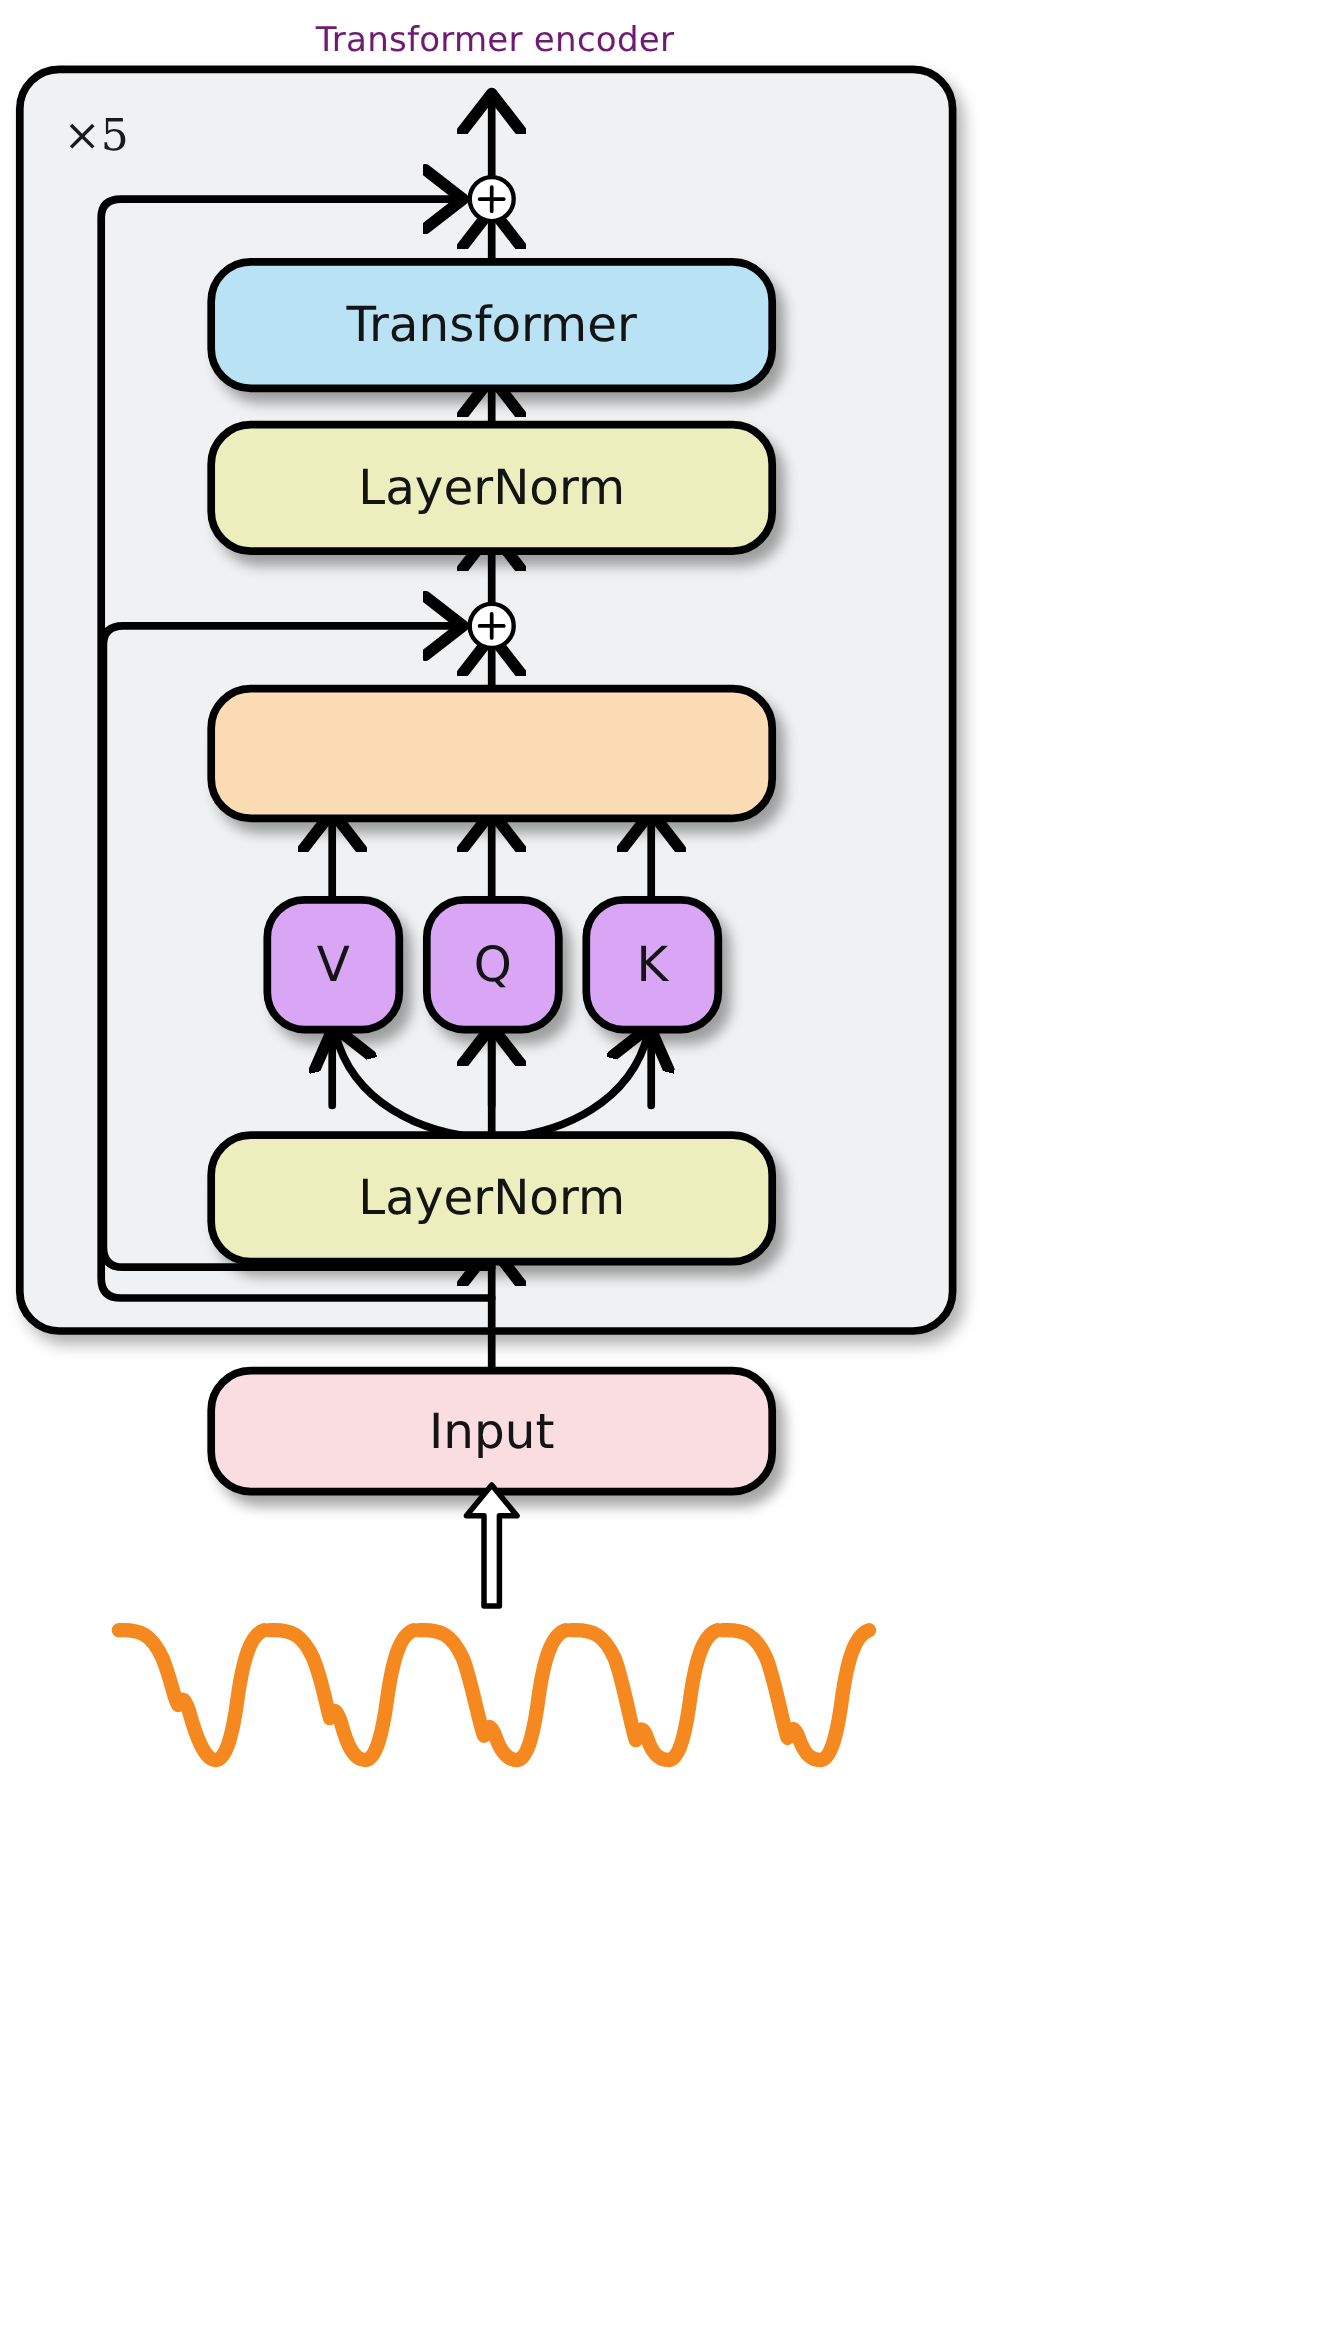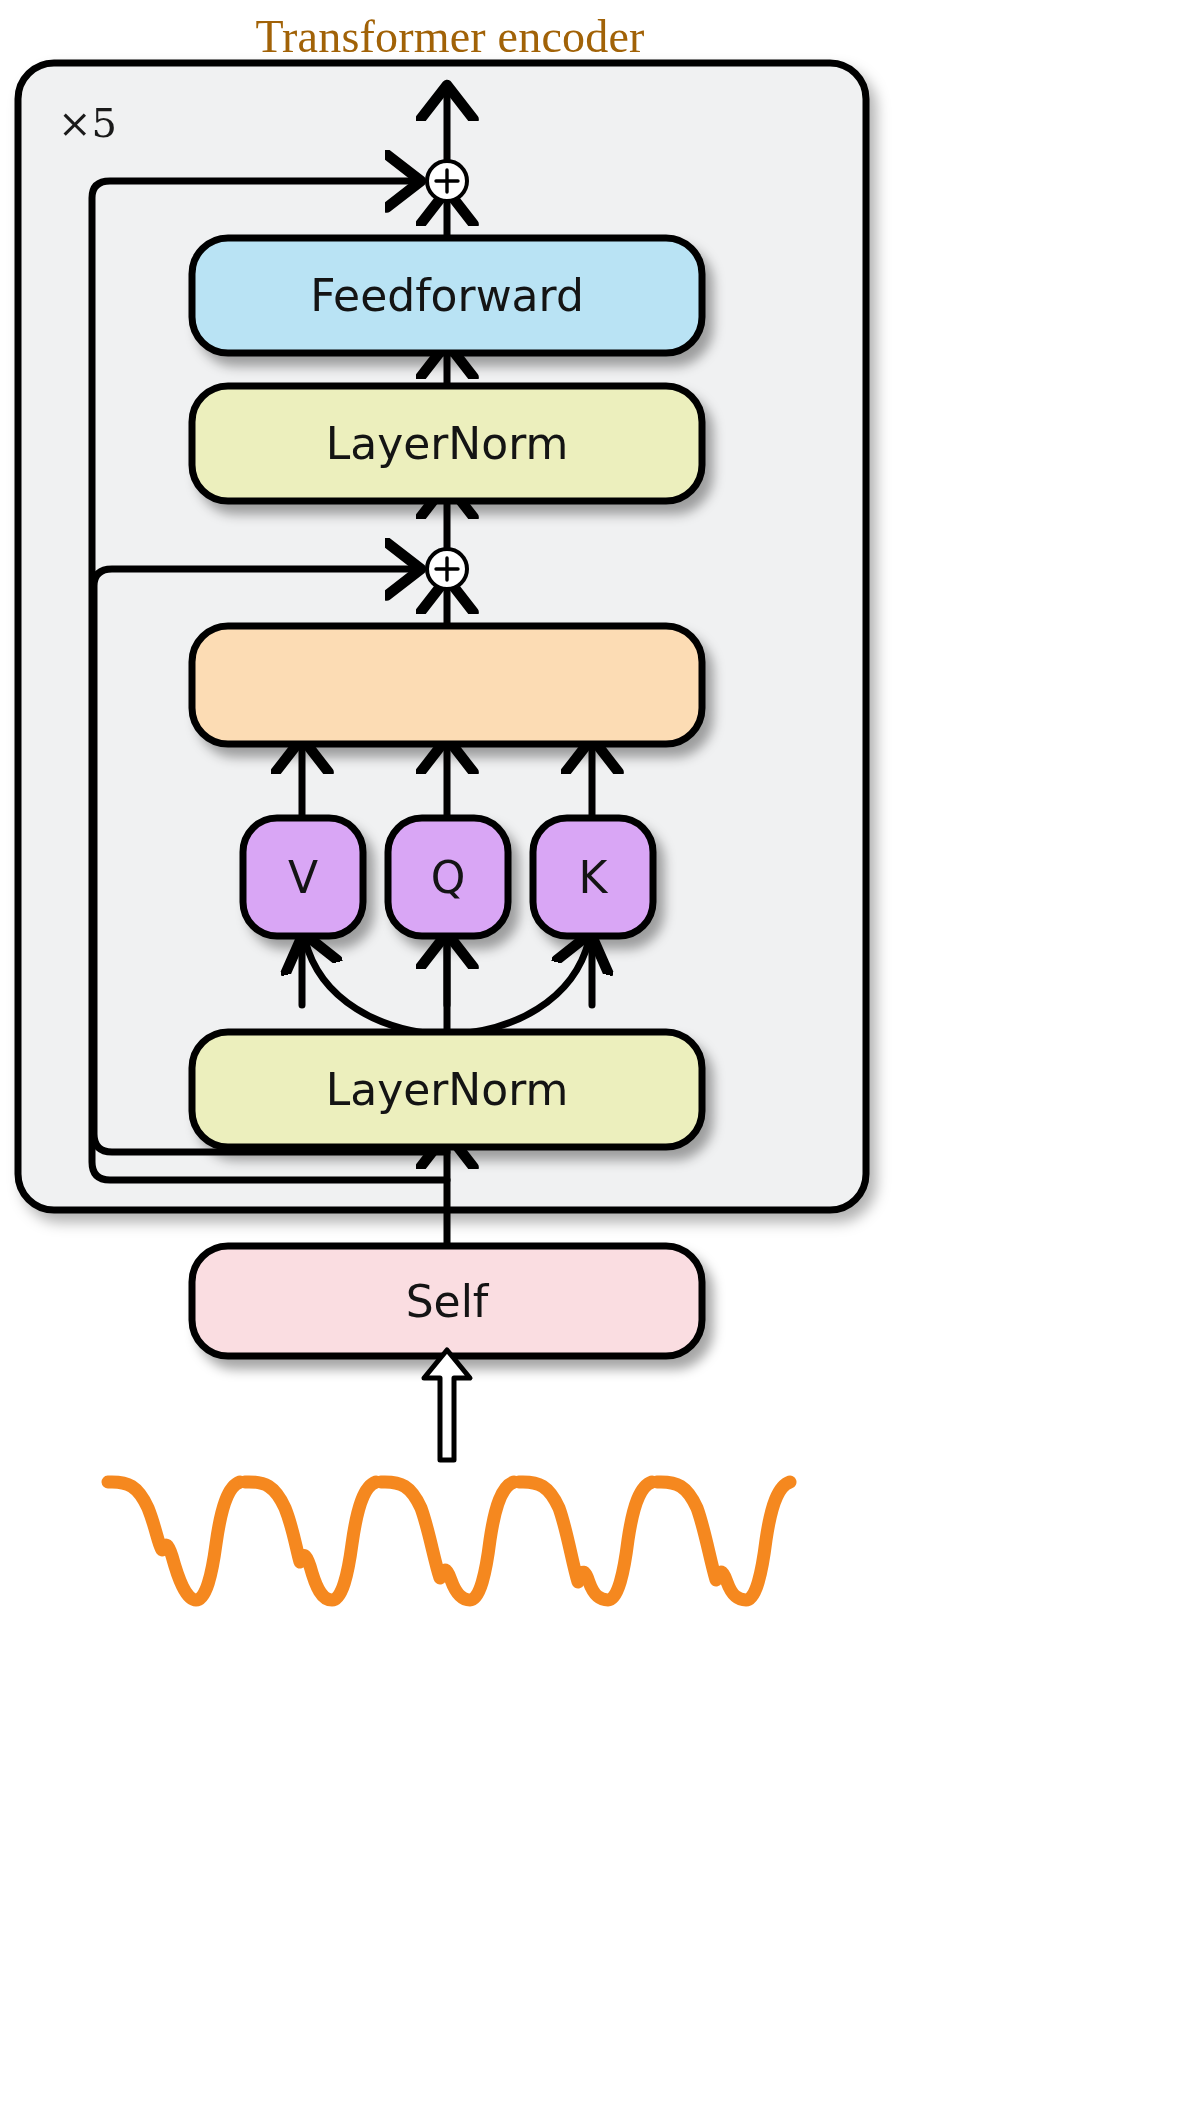--- a/index.html
+++ b/index.html
@@ -4,21 +4,21 @@
 <style>
   html,body{margin:0;padding:0;background:#ffffff;}
   body{width:1200px;height:2115px;position:relative;overflow:hidden;
        font-family:"DejaVu Sans","Liberation Sans",sans-serif;}
 
   #stage{position:absolute;left:0;top:0;width:1200px;height:2115px;}
   #stage svg{position:absolute;left:0;top:0;width:1200px;height:2115px;}
 
   .lbl{position:absolute;display:flex;align-items:center;justify-content:center;
        color:#111;white-space:nowrap;pointer-events:none;}
-  .title{font-size:46px;color:#a16207;letter-spacing:.2px;font-family:Liberation Serif, serif;}
+  .title{font-size:31px;color:#701a75;letter-spacing:.2px;}
   .repeat{font-size:40px;color:#1a1a1a;font-family:"DejaVu Serif","Liberation Serif",serif;}
   .boxtxt{font-size:44px;color:#141414;}
   .qkv{font-size:44px;color:#141414;}
 </style>
 </head>
 <body>
 
 <div id="stage">
 
 <svg viewBox="0 0 1200 2115" xmlns="http://www.w3.org/2000/svg" aria-hidden="true">
@@ -132,26 +132,26 @@
     <path d="M657,1482 C677,1481 687,1486 697,1508 C705,1530 710,1560 716,1580
              C720,1568 723,1570 727,1582 C732,1596 738,1600 746,1600
              C756,1600 762,1572 766,1540 C771,1506 778,1486 790,1482"></path>
   </g>
 </svg>
 
 <div class="lbl title" style="left:0;top:8;width:900px;height:60px;top:6px;">Transformer encoder</div>
 
 <div class="lbl repeat" style="left:58px;top:97px;width:90px;height:52px;justify-content:flex-start;">×5</div>
 
-<div class="lbl boxtxt" style="left:192px;top:238px;width:510px;height:115px;">Feedforward</div>
+<div class="lbl boxtxt" style="left:192px;top:238px;width:510px;height:115px;">Transformer</div>
 
 <div class="lbl boxtxt" style="left:192px;top:386px;width:510px;height:115px;">LayerNorm</div>
 
 
 <div class="lbl qkv" style="left:243px;top:818px;width:120px;height:118px;">V</div>
 <div class="lbl qkv" style="left:388px;top:818px;width:120px;height:118px;">Q</div>
 <div class="lbl qkv" style="left:533px;top:818px;width:120px;height:118px;">K</div>
 
 <div class="lbl boxtxt" style="left:192px;top:1032px;width:510px;height:115px;">LayerNorm</div>
 
-<div class="lbl boxtxt" style="left:192px;top:1246px;width:510px;height:110px;">Self</div>
+<div class="lbl boxtxt" style="left:192px;top:1246px;width:510px;height:110px;">Input</div>
 
 </div>
 
 </body></html>

